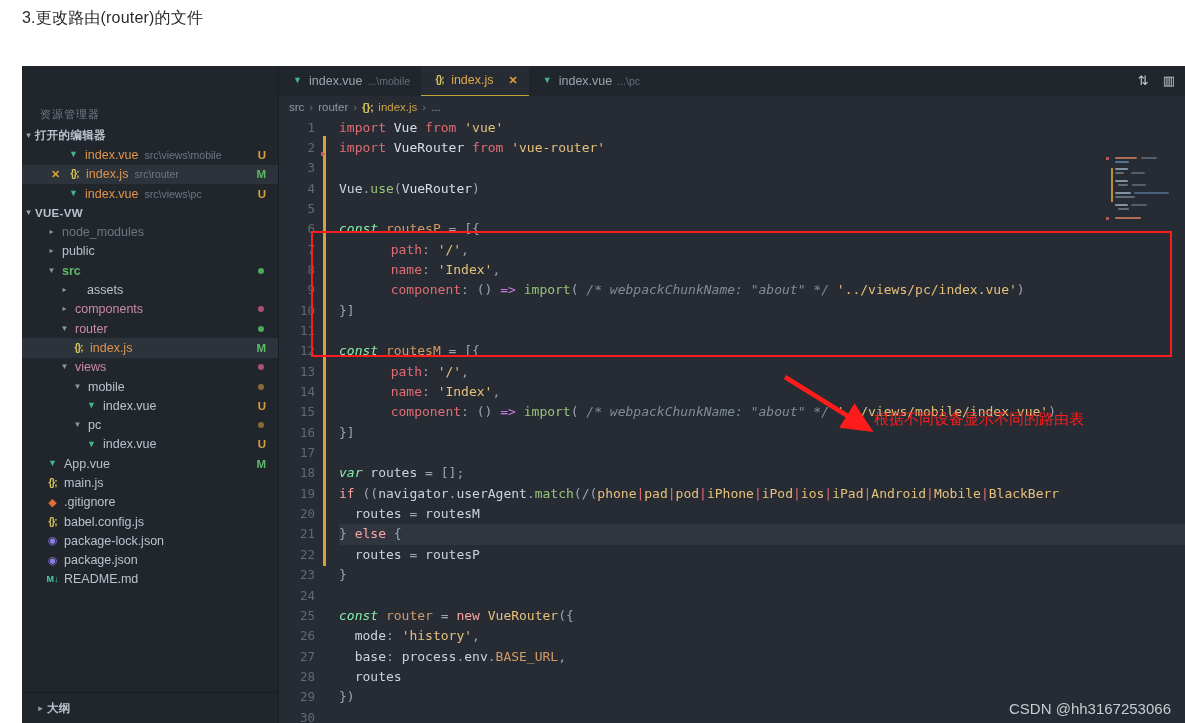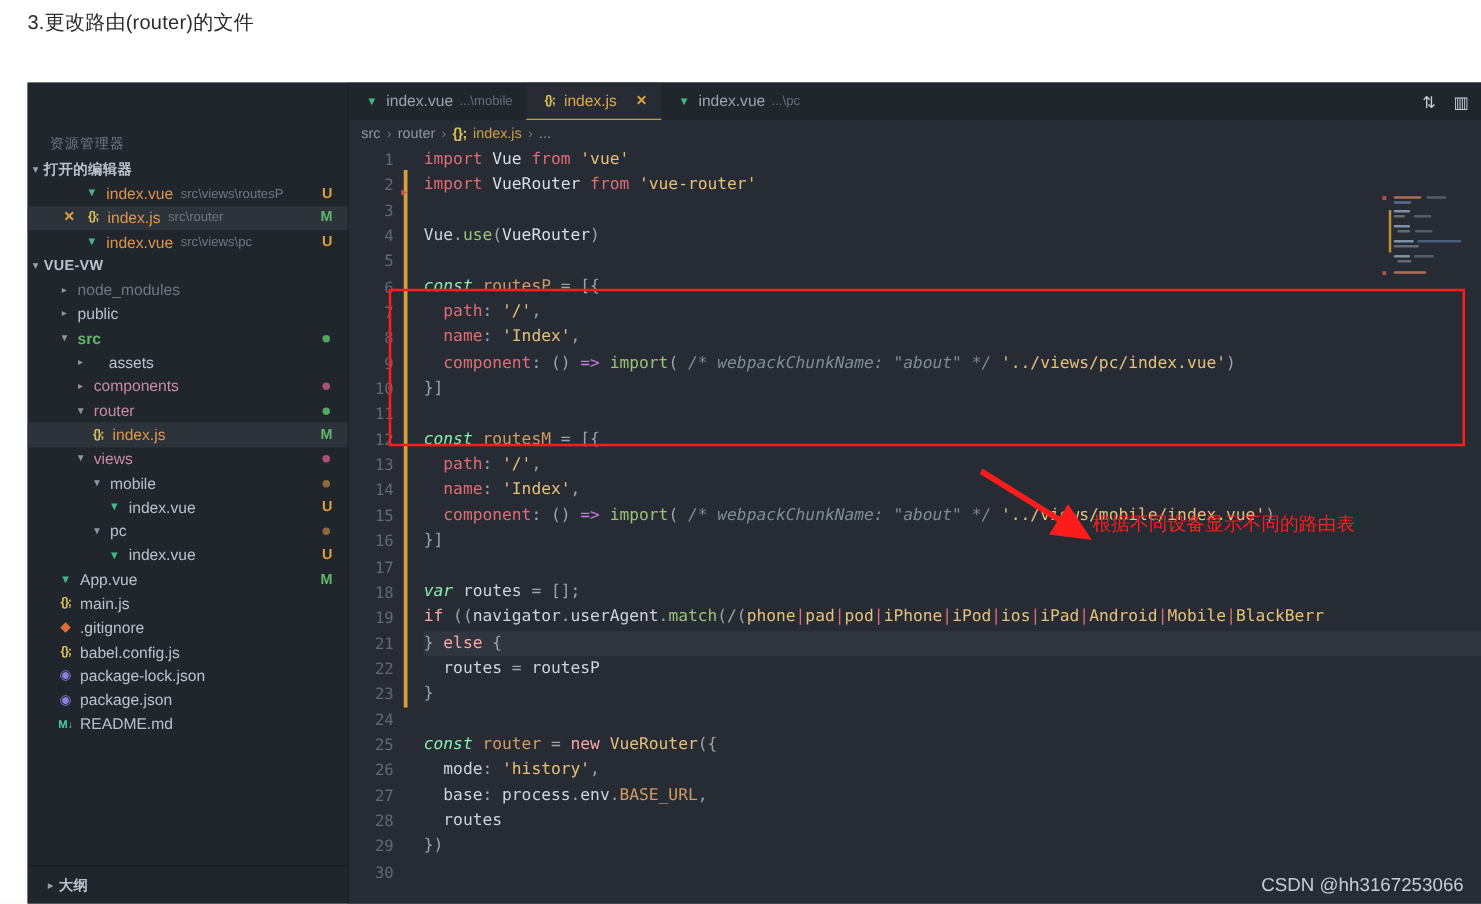--- a/index.html
+++ b/index.html
@@ -231,21 +231,21 @@
     font-size: 8px;
   }
   .code-line .txt { position: relative; }
 
   
   .k-import { color: #e06c75; }
   .k-kw-i   { color: #86efac; font-style: italic; }
   .k-id     { color: #d8dee9; }
   .k-cls    { color: #e5c07b; }
   .k-str    { color: #e5c07b; }
-  .k-prop   { color: #e06c75; }
+  .k-prop   { color: #e06c75; margin-left: 36px; }
   .k-meth   { color: #98c379; }
   .k-punct  { color: #9aa4ae; }
   .k-comment{ color: #7f8c98; font-style: italic; }
   .k-arrow  { color: #c678dd; }
   .k-ctrl   { color: #fca5a5; }
   .k-regex  { color: #e5c07b; }
   .k-pipe   { color: #e06c75; }
   .k-var    { color: #d19a66; }
   .k-white  { color: #cdd3da; }
 
@@ -299,21 +299,21 @@
       <div class="sidebar-title">资源管理器</div>
 
       <div class="tree-row">
         <span class="twisty big">▾</span>
         <span class="sec-label">打开的编辑器</span>
       </div>
 
       <div class="tree-row" style="padding-left:44px;">
         <span class="ficon ico-vue">▼</span>
         <span class="fname vue">index.vue</span>
-        <span class="fpath">src\views\routesP</span>
+        <span class="fpath">src\views\mobile</span>
         <span class="badge u">U</span>
       </div>
 
       <div class="tree-row selected" style="padding-left:26px;">
         <span class="ficon ico-close">✕</span>
         <span class="ficon ico-js">{};</span>
         <span class="fname js">index.js</span>
         <span class="fpath">src\router</span>
         <span class="badge m">M</span>
       </div>
@@ -474,20 +474,21 @@
             <div class="code-line"><span class="lnum">10</span><span class="txt"><span class="k-punct">}]</span></span></div>
             <div class="code-line"><span class="lnum">11</span><span class="txt"></span></div>
             <div class="code-line"><span class="lnum">12</span><span class="txt"><span class="k-kw-i">const </span><span class="k-var">routesM </span><span class="k-punct">= </span><span class="k-punct">[{</span></span></div>
             <div class="code-line"><span class="lnum">13</span><span class="txt"><span class="k-white">  </span><span class="k-prop">path</span><span class="k-punct">: </span><span class="k-str">'/'</span><span class="k-punct">,</span></span></div>
             <div class="code-line"><span class="lnum">14</span><span class="txt"><span class="k-white">  </span><span class="k-prop">name</span><span class="k-punct">: </span><span class="k-str">'Index'</span><span class="k-punct">,</span></span></div>
             <div class="code-line"><span class="lnum">15</span><span class="txt"><span class="k-white">  </span><span class="k-prop">component</span><span class="k-punct">: () </span><span class="k-arrow">=&gt; </span><span class="k-meth">import</span><span class="k-punct">( </span><span class="k-comment">/* webpackChunkName: "about" */ </span><span class="k-str">'../views/mobile/index.vue'</span><span class="k-punct">)</span></span></div>
             <div class="code-line"><span class="lnum">16</span><span class="txt"><span class="k-punct">}]</span></span></div>
             <div class="code-line"><span class="lnum">17</span><span class="txt"></span></div>
             <div class="code-line"><span class="lnum">18</span><span class="txt"><span class="k-kw-i">var </span><span class="k-white">routes </span><span class="k-punct">= </span><span class="k-punct">[];</span></span></div>
             <div class="code-line"><span class="lnum">19</span><span class="txt"><span class="k-ctrl">if </span><span class="k-punct">((</span><span class="k-white">navigator</span><span class="k-punct">.</span><span class="k-white">userAgent</span><span class="k-punct">.</span><span class="k-meth">match</span><span class="k-punct">(/(</span><span class="k-regex">phone</span><span class="k-pipe">|</span><span class="k-regex">pad</span><span class="k-pipe">|</span><span class="k-regex">pod</span><span class="k-pipe">|</span><span class="k-regex">iPhone</span><span class="k-pipe">|</span><span class="k-regex">iPod</span><span class="k-pipe">|</span><span class="k-regex">ios</span><span class="k-pipe">|</span><span class="k-regex">iPad</span><span class="k-pipe">|</span><span class="k-regex">Android</span><span class="k-pipe">|</span><span class="k-regex">Mobile</span><span class="k-pipe">|</span><span class="k-regex">BlackBerr</span></span></div>
+            <div class="code-line"><span class="lnum">20</span><span class="txt"><span class="k-white">  routes </span><span class="k-punct">= </span><span class="k-white">routesM</span></span></div>
             <div class="code-line cursorline"><span class="lnum">21</span><span class="txt"><span class="k-punct">} </span><span class="k-ctrl">else </span><span class="k-punct">{</span></span></div>
             <div class="code-line"><span class="lnum">22</span><span class="txt"><span class="k-white">  routes </span><span class="k-punct">= </span><span class="k-white">routesP</span></span></div>
             <div class="code-line"><span class="lnum">23</span><span class="txt"><span class="k-punct">}</span></span></div>
             <div class="code-line"><span class="lnum">24</span><span class="txt"></span></div>
             <div class="code-line"><span class="lnum">25</span><span class="txt"><span class="k-kw-i">const </span><span class="k-var">router </span><span class="k-punct">= </span><span class="k-ctrl">new </span><span class="k-cls">VueRouter</span><span class="k-punct">({</span></span></div>
             <div class="code-line"><span class="lnum">26</span><span class="txt"><span class="k-white">  </span><span class="k-white">mode</span><span class="k-punct">: </span><span class="k-str">'history'</span><span class="k-punct">,</span></span></div>
             <div class="code-line"><span class="lnum">27</span><span class="txt"><span class="k-white">  base</span><span class="k-punct">: </span><span class="k-white">process</span><span class="k-punct">.</span><span class="k-white">env</span><span class="k-punct">.</span><span class="k-var">BASE_URL</span><span class="k-punct">,</span></span></div>
             <div class="code-line"><span class="lnum">28</span><span class="txt"><span class="k-white">  routes</span></span></div>
             <div class="code-line"><span class="lnum">29</span><span class="txt"><span class="k-punct">})</span></span></div>
             <div class="code-line"><span class="lnum">30</span><span class="txt"></span></div>

